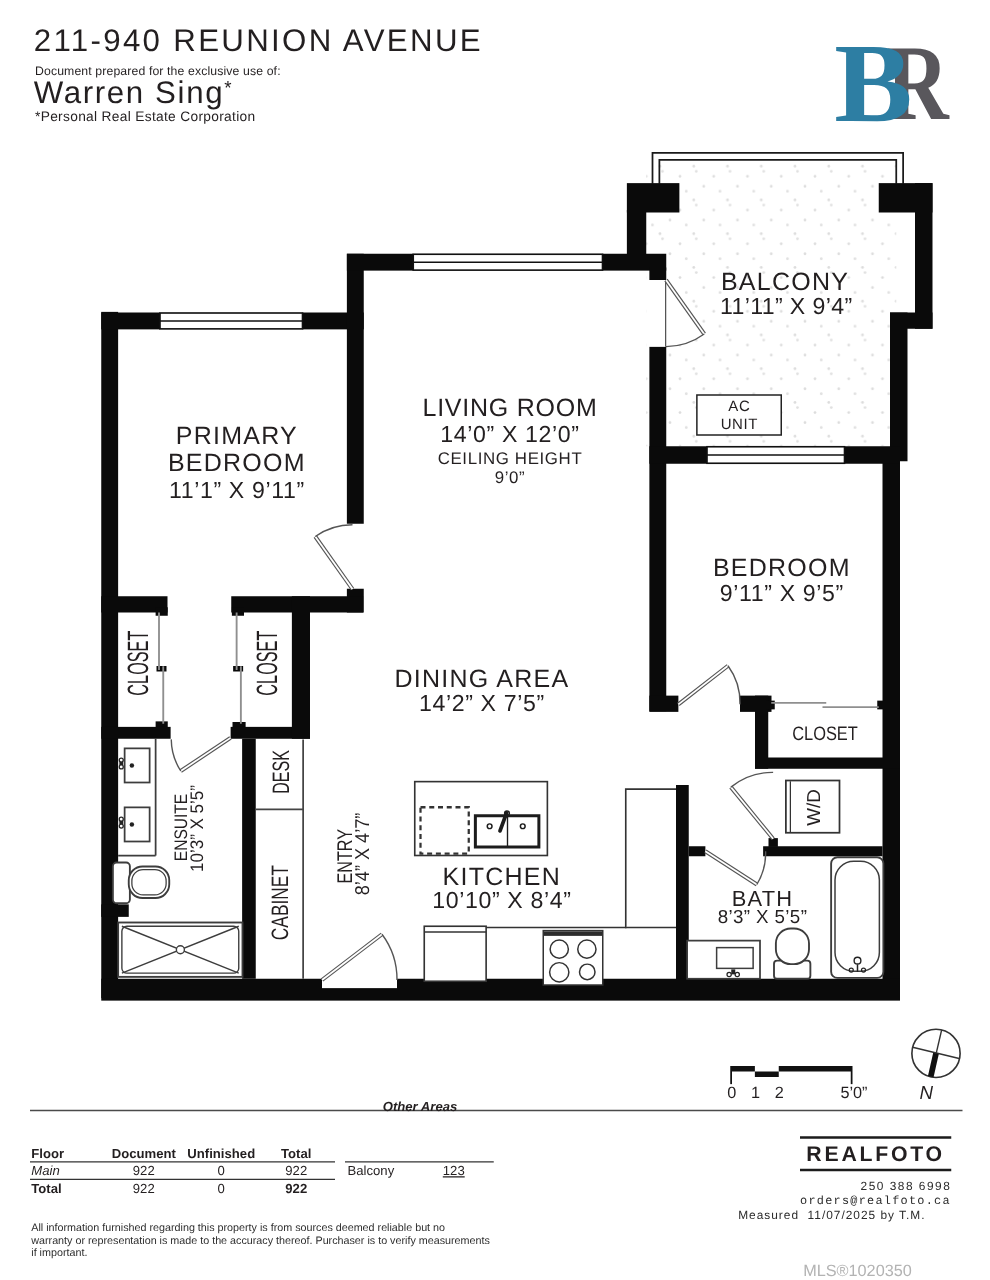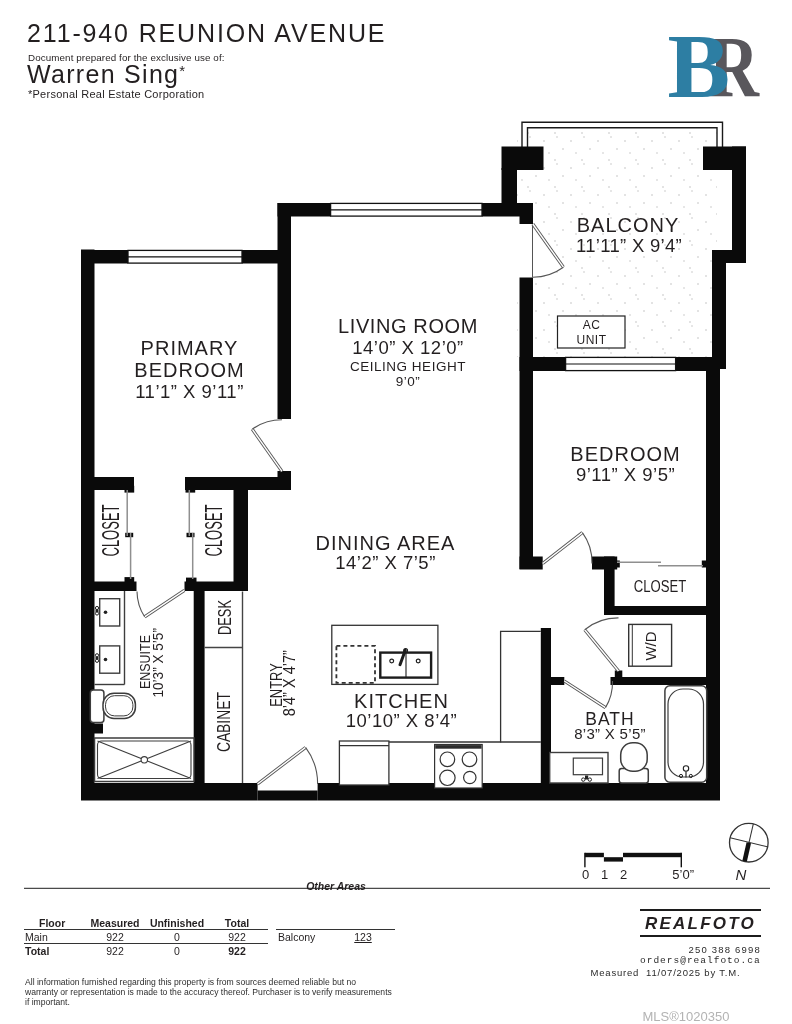--- a/index.html
+++ b/index.html
@@ -385,42 +385,42 @@
 
 <line x1="24" y1="888.3" x2="770" y2="888.3" stroke="#4a4a4a" stroke-width="1.2"></line>
 
 <line x1="24" y1="929.5" x2="268" y2="929.5" stroke="#333" stroke-width="1.1"></line>
 
 <line x1="276" y1="929.5" x2="395" y2="929.5" stroke="#333" stroke-width="1.1"></line>
 
 <line x1="24" y1="943.5" x2="268" y2="943.5" stroke="#333" stroke-width="1.1"></line>
 </svg>
 
-<div class="abs" style="left:39px;top:916.5px;font-size:10.5px;font-weight:bold;">Floor</div>
-<div class="abs" style="left:115px;top:916.5px;font-size:10.5px;font-weight:bold;transform:translateX(-50%);">Measured</div>
+<div class="abs" style="left:25px;top:916.5px;font-size:10.5px;font-weight:bold;">Floor</div>
+<div class="abs" style="left:115px;top:916.5px;font-size:10.5px;font-weight:bold;transform:translateX(-50%);">Document</div>
 <div class="abs" style="left:177px;top:916.5px;font-size:10.5px;font-weight:bold;transform:translateX(-50%);">Unfinished</div>
 <div class="abs" style="left:237px;top:916.5px;font-size:10.5px;font-weight:bold;transform:translateX(-50%);">Total</div>
 <div class="abs" style="left:336px;top:880px;font-size:10.5px;font-weight:bold;transform:translateX(-50%);font-style:italic;">Other Areas</div>
 
-<div class="abs" style="left:25px;top:931px;font-size:10.5px;">Main</div>
+<div class="abs" style="left:25px;top:931px;font-size:10.5px;font-style:italic;">Main</div>
 <div class="abs" style="left:115px;top:931px;font-size:10.5px;transform:translateX(-50%);">922</div>
 <div class="abs" style="left:177px;top:931px;font-size:10.5px;transform:translateX(-50%);">0</div>
 <div class="abs" style="left:237px;top:931px;font-size:10.5px;transform:translateX(-50%);">922</div>
 <div class="abs" style="left:278px;top:931px;font-size:10.5px;">Balcony</div>
 <div class="abs" style="left:363px;top:931px;font-size:10.5px;transform:translateX(-50%);text-decoration:underline;">123</div>
 
 <div class="abs" style="left:25px;top:945px;font-size:10.5px;font-weight:bold;">Total</div>
 <div class="abs" style="left:115px;top:945px;font-size:10.5px;transform:translateX(-50%);">922</div>
 <div class="abs" style="left:177px;top:945px;font-size:10.5px;transform:translateX(-50%);">0</div>
 <div class="abs" style="left:237px;top:945px;font-size:10.5px;font-weight:bold;transform:translateX(-50%);">922</div>
 
 <div class="abs" style="left:25px;top:977px;font-size:8.6px;line-height:10px;color:#2e2e2e;white-space:normal;width:420px;">All information furnished regarding this property is from sources deemed reliable but no<br>warranty or representation is made to the accuracy thereof. Purchaser is to verify measurements<br>if important.</div>
 
 <div class="abs" style="left:640px;top:908.5px;width:121px;border-top:2px solid #1c1c1c;"></div>
-<div class="abs" style="left:640px;top:914px;width:121px;text-align:center;font-size:17px;font-weight:bold;letter-spacing:2.2px;font-style:italic;">REALFOTO</div>
+<div class="abs" style="left:640px;top:914px;width:121px;text-align:center;font-size:17px;font-weight:bold;letter-spacing:2.2px;">REALFOTO</div>
 <div class="abs" style="left:640px;top:935px;width:121px;border-top:2px solid #1c1c1c;"></div>
 
 <div class="abs" style="left:640px;top:944px;width:121px;text-align:right;font-size:9.5px;letter-spacing:1.2px;color:#2b2b2b;">250 388 6998</div>
 
 <div class="abs" style="left:640px;top:955px;width:121px;text-align:left;font-size:9.5px;letter-spacing:1px;color:#2b2b2b;font-family:Liberation Mono, monospace;">orders@realfoto.ca</div>
 
 <div class="abs" style="left:560px;top:966.5px;width:211px;text-align:center;font-size:9.5px;letter-spacing:0.8px;color:#2b2b2b;">Measured&nbsp;&nbsp;11/07/2025 by T.M.</div>
 
 <div class="abs" style="left:585px;top:1009px;width:202px;text-align:center;font-size:13px;color:#b3b3b3;">MLS®1020350</div>
 

